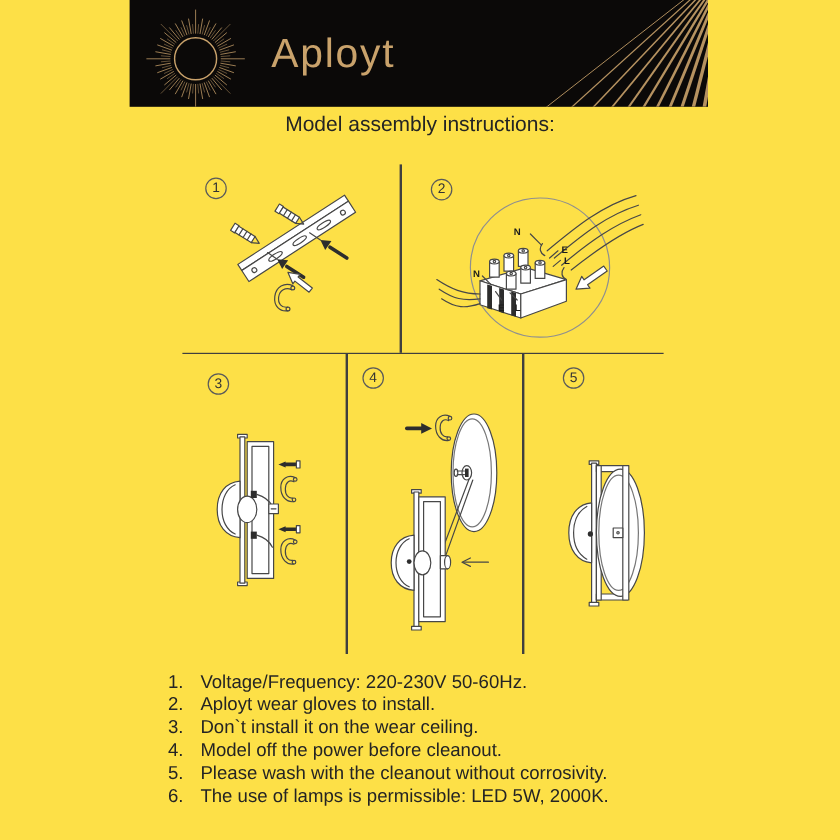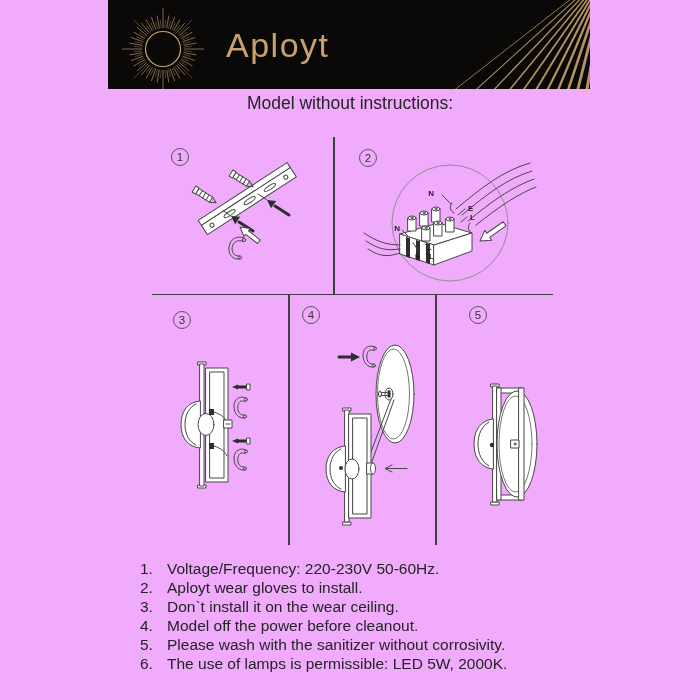--- a/index.html
+++ b/index.html
@@ -1,16 +1,16 @@
 <!DOCTYPE html>
 <html style="--accent: #c9a26b; --banner-bg: #0b0908;"><head>
 <meta charset="utf-8">
 <style>
   html,body{margin:0;padding:0;background:#ffffff;}
-  .page{position:relative;width:700px;height:700px;background:#f0abfc;overflow:hidden;
+  .page{position:relative;width:700px;height:700px;background:#fde047;overflow:hidden;
         font-family:"Liberation Sans",sans-serif;color:#222;}
   
   .banner{position:absolute;left:108px;top:0;width:482px;height:89px;background:var(--banner-bg,#0b0908);overflow:hidden;}
   .banner svg{position:absolute;left:0;top:0;}
   .brand{position:absolute;left:118px;top:26px;font-size:34px;font-weight:400;
          letter-spacing:1.5px;color:var(--accent,#c9a26b);}
   
   .title-block{position:absolute;left:0;top:93px;width:700px;text-align:center;line-height:20px;}
   .title-line{font-size:17.5px;color:#242424;}
   
@@ -123,21 +123,21 @@
         <line x1="500" y1="-30" x2="206.92959855187019" y2="550.1807819938816" stroke="#c9a26b" stroke-width="2.12" opacity="0.9"></line>
         <line x1="500" y1="-30" x2="250.2080402711277" y2="570.0866411234376" stroke="#c9a26b" stroke-width="2.34" opacity="0.9"></line>
         <line x1="500" y1="-30" x2="294.8281259843834" y2="586.7694075689227" stroke="#c9a26b" stroke-width="2.56" opacity="0.9"></line>
         <line x1="500" y1="-30" x2="340.5501991787786" y2="600.1394774318403" stroke="#c9a26b" stroke-width="2.7800000000000002" opacity="0.9"></line>
         <line x1="500" y1="-30" x2="387.1286845164953" y2="610.1250394579353" stroke="#c9a26b" stroke-width="3" opacity="0.9"></line>
       </svg>
     <div class="brand">Aployt</div>
   </div>
 
   <div class="title-block">
-    <div class="title-line">Model without instructions:</div>
+    <div class="title-line">Model assembly instructions:</div>
   </div>
 
   <div class="divider" style="left:333px;top:137px;width:1.5px;height:157px;"></div>
   <div class="divider" style="left:152px;top:293.5px;width:401px;height:1.5px;"></div>
   <div class="divider" style="left:288px;top:295px;width:1.5px;height:250px;"></div>
   <div class="divider" style="left:435px;top:295px;width:1.5px;height:250px;"></div>
 
   <div class="badge" style="left:171px;top:148px;">1</div>
   <div class="badge" style="left:359px;top:149px;">2</div>
   <div class="badge" style="left:173px;top:311px;">3</div>
@@ -400,21 +400,21 @@
       <div class="instr">
         <span class="instr-num">3.</span>
         <span class="instr-text">Don`t install it on the wear ceiling.</span>
       </div>
       <div class="instr">
         <span class="instr-num">4.</span>
         <span class="instr-text">Model off the power before cleanout.</span>
       </div>
       <div class="instr">
         <span class="instr-num">5.</span>
-        <span class="instr-text">Please wash with the sanitizer without corrosivity.</span>
+        <span class="instr-text">Please wash with the cleanout without corrosivity.</span>
       </div>
       <div class="instr">
         <span class="instr-num">6.</span>
         <span class="instr-text">The use of lamps is permissible: LED 5W, 2000K.</span>
       </div>
     </div>
 
 </div>
 
 </body></html>

